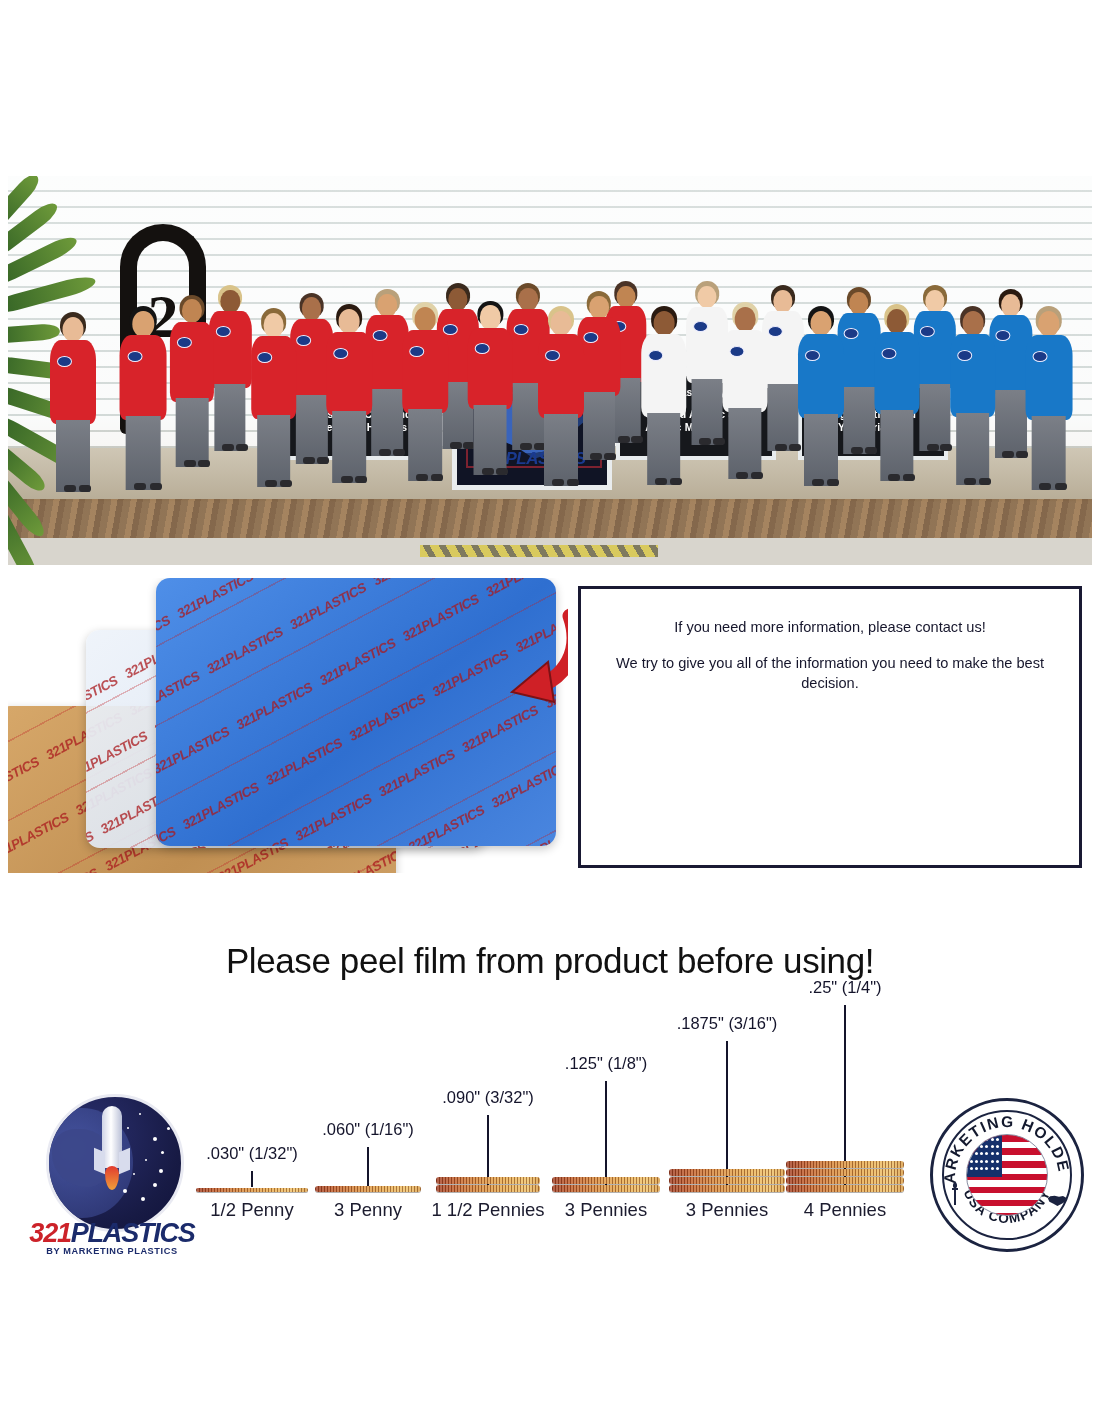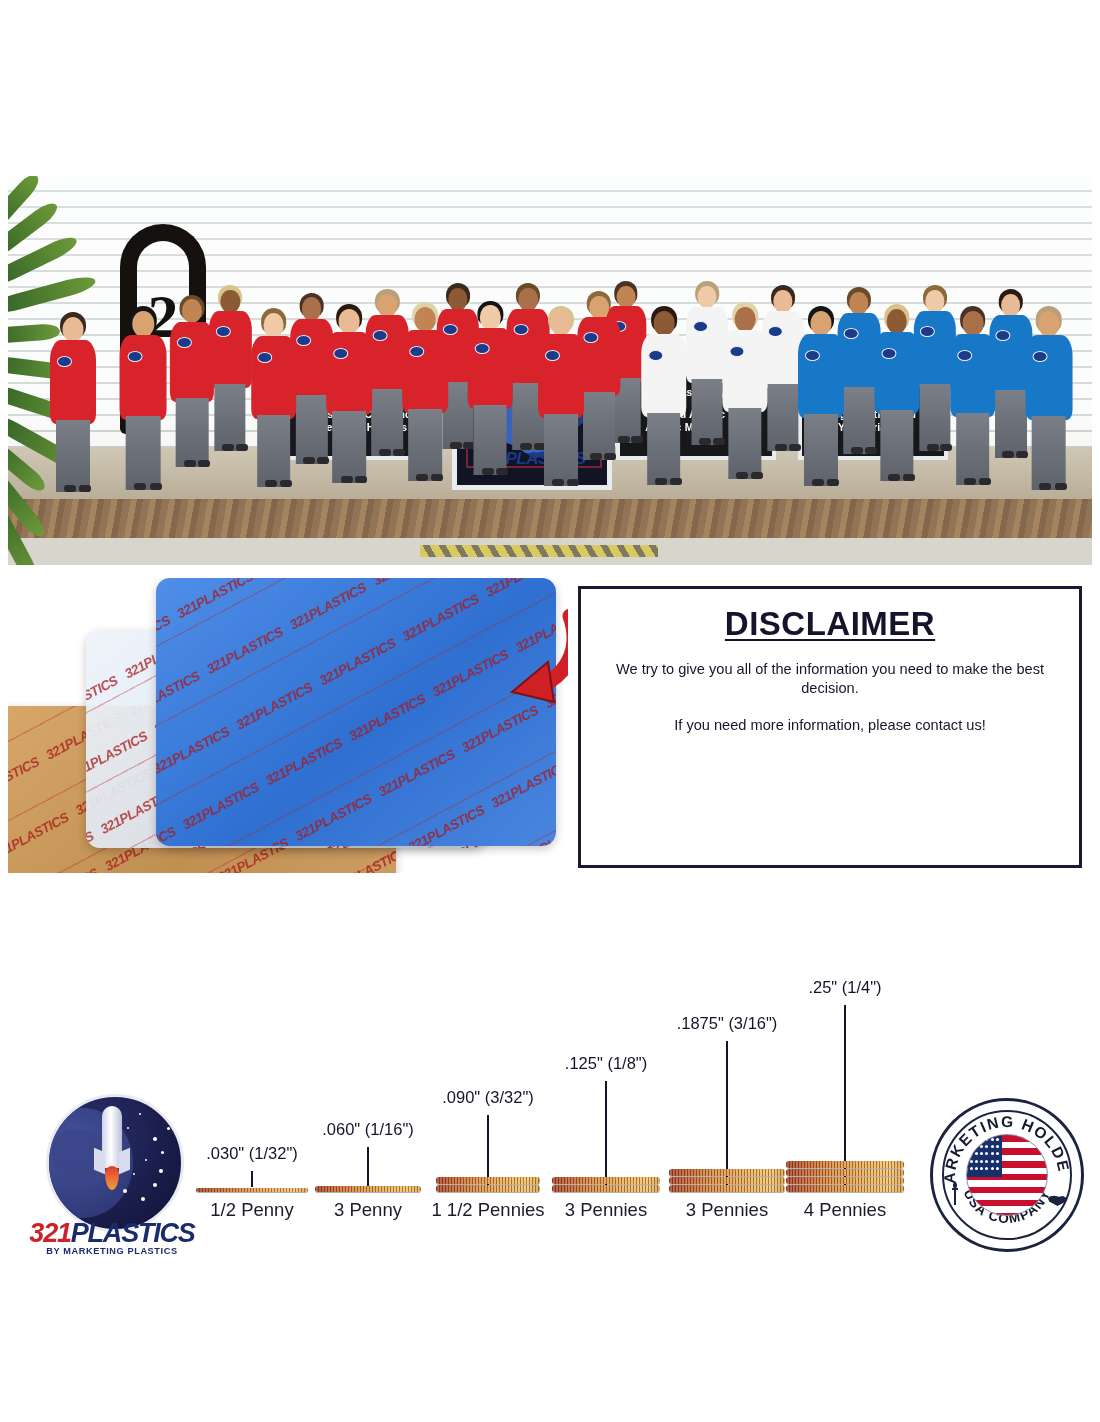--- a/index.html
+++ b/index.html
@@ -552,25 +552,25 @@
 321PLASTICS   321PLASTICS   321PLASTICS   321PLASTICS   321PLASTICS   321PLASTICS   321PLASTICS   321PLASTICS   321PLASTICS   321PLASTICS   321PLASTICS   321PLASTICS   321PLASTICS   321PLASTICS   
 321PLASTICS   321PLASTICS   321PLASTICS   321PLASTICS   321PLASTICS   321PLASTICS   321PLASTICS   321PLASTICS   321PLASTICS   321PLASTICS   321PLASTICS   321PLASTICS   321PLASTICS   321PLASTICS   </div>
     </div>
     <svg class="arrow" viewBox="0 0 110 110">
       <path d="M92 10 C104 44, 88 72, 56 82" stroke="#cf2026" stroke-width="15" fill="none" stroke-linecap="round"></path>
       <path d="M70 56 L34 86 L76 96 Z" fill="#cf2026" stroke="#7d1115" stroke-width="2"></path>
     </svg>
   </div>
 
   <div class="disc">
-    <h1>DISCLAIMER</h1>
+    <p class="blk sp">If you need more information, please contact us!</p>
     <p class="blk sp">We try to give you all of the information you need to make the best decision.</p>
-    <p class="blk sp">If you need more information, please contact us!</p>
   </div>
 
+  <div class="h-sub">Please peel film from product before using!</div>
 
   <div class="chart" id="chart">
       <div class="pcol" style="left: 252px; width: 0px; height: 200px;">
         <div class="meas" style="bottom: 58px;">.030" (1/32")</div>
         <div class="lead" style="height: 16px; bottom: 34px;"></div>
         <div class="stack" style="width: 112px;">
           <div class="coin" style="height: 4px;"></div>
         </div>
         <div class="lab">1/2 Penny</div>
       </div>

